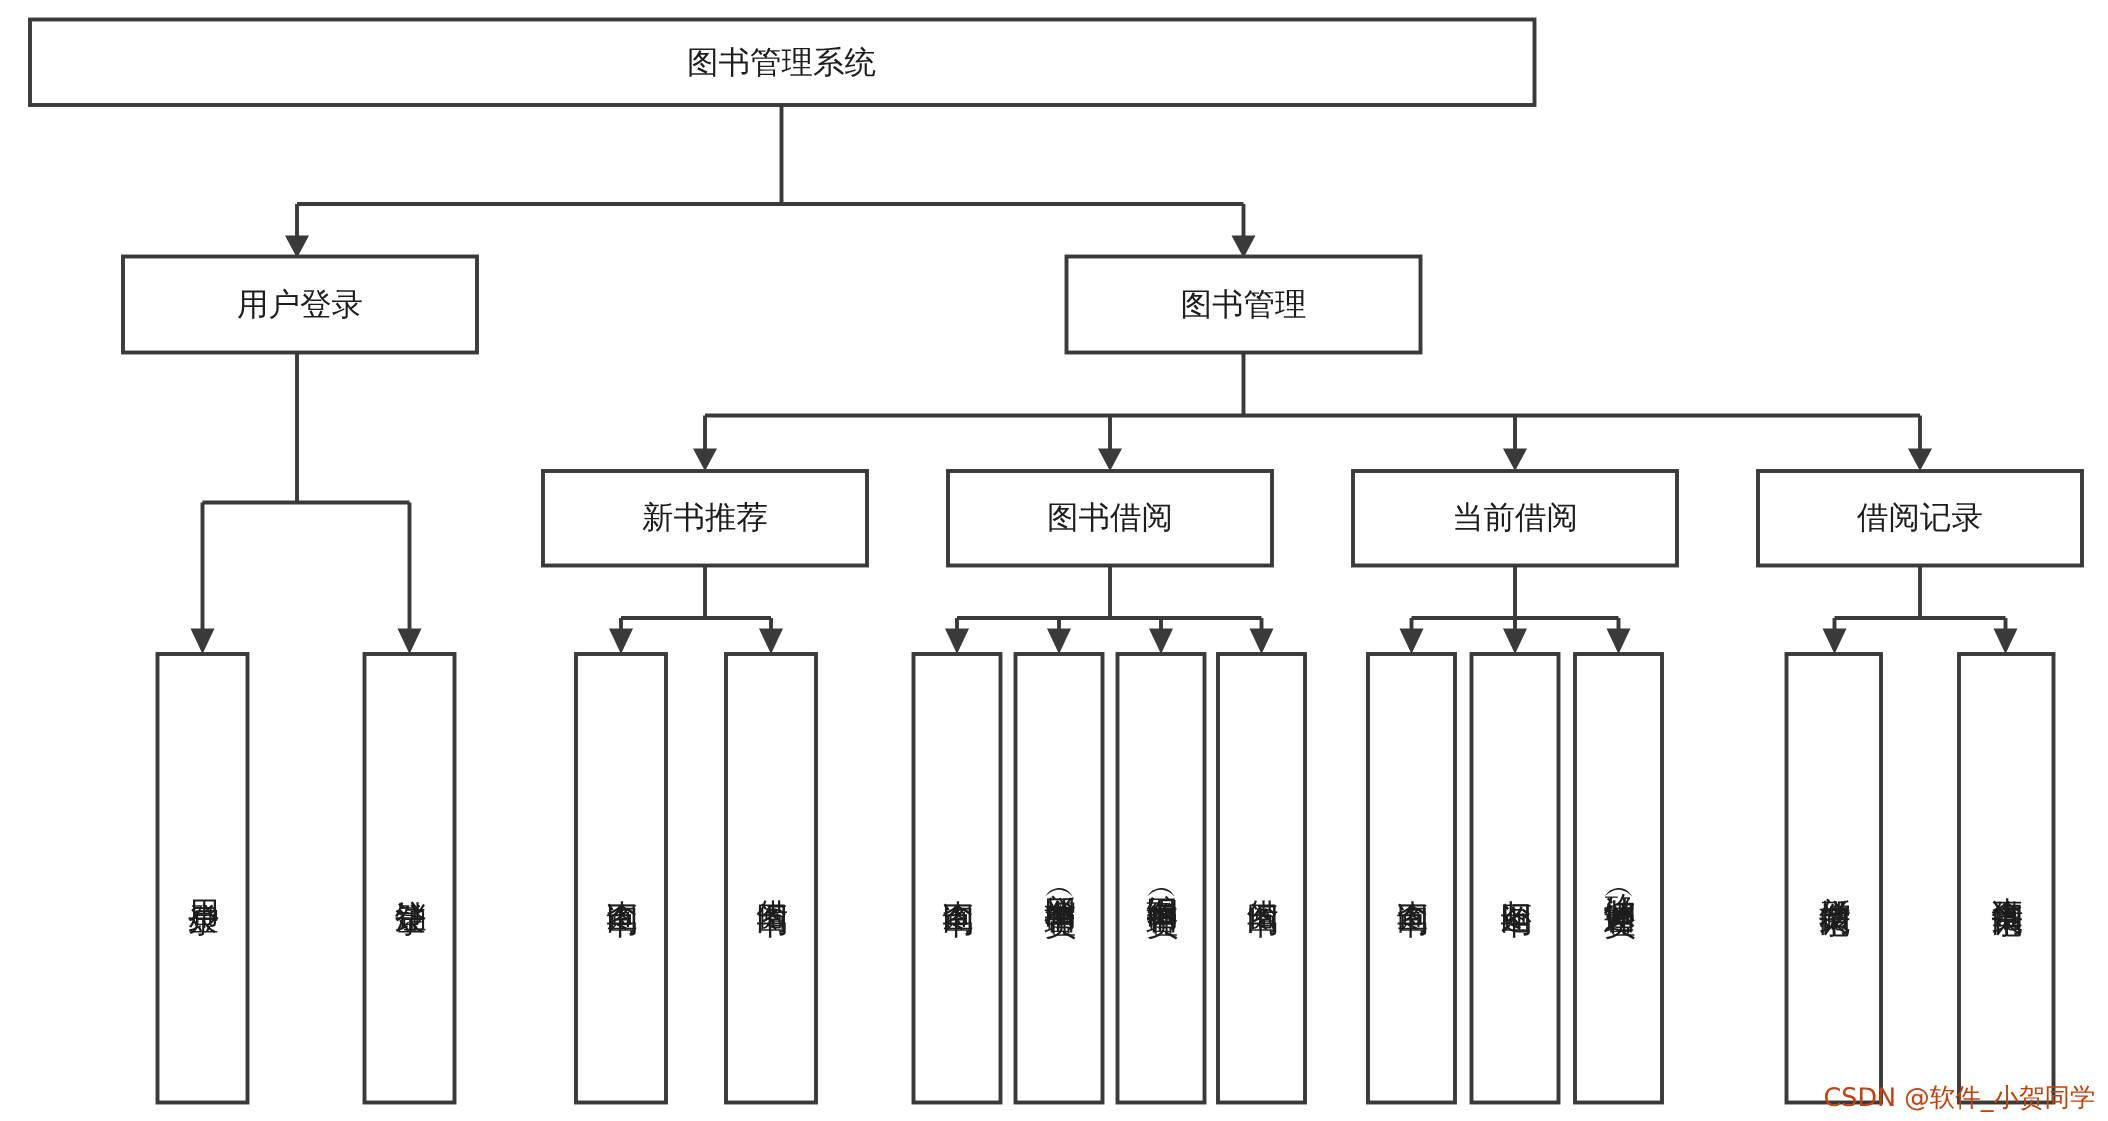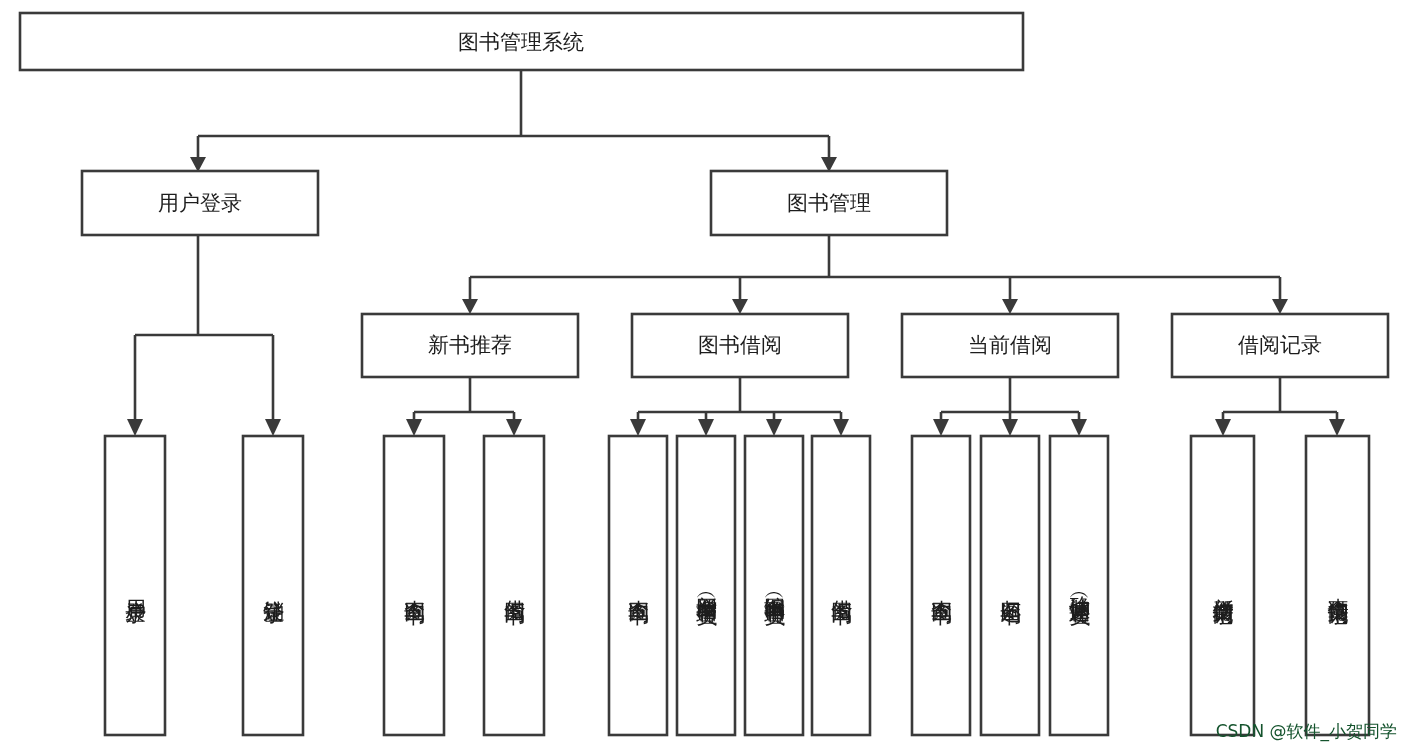--- a/index.html
+++ b/index.html
@@ -63,21 +63,21 @@
     text-align: center;
     white-space: nowrap;
     pointer-events: none;
   }
   .watermark {
     position: absolute;
     right: 8px;
     bottom: 4px;
     font-family: "DejaVu Sans", "Liberation Sans", sans-serif;
     font-size: 17px;
-    color: #14532d;
+    color: #c2410c;
     white-space: nowrap;
   }
 </style>
 </head>
 <body>
 
 <div id="diagram-root">
 
   <svg class="flow" viewBox="0 0 1405 747" xmlns="http://www.w3.org/2000/svg">
 

